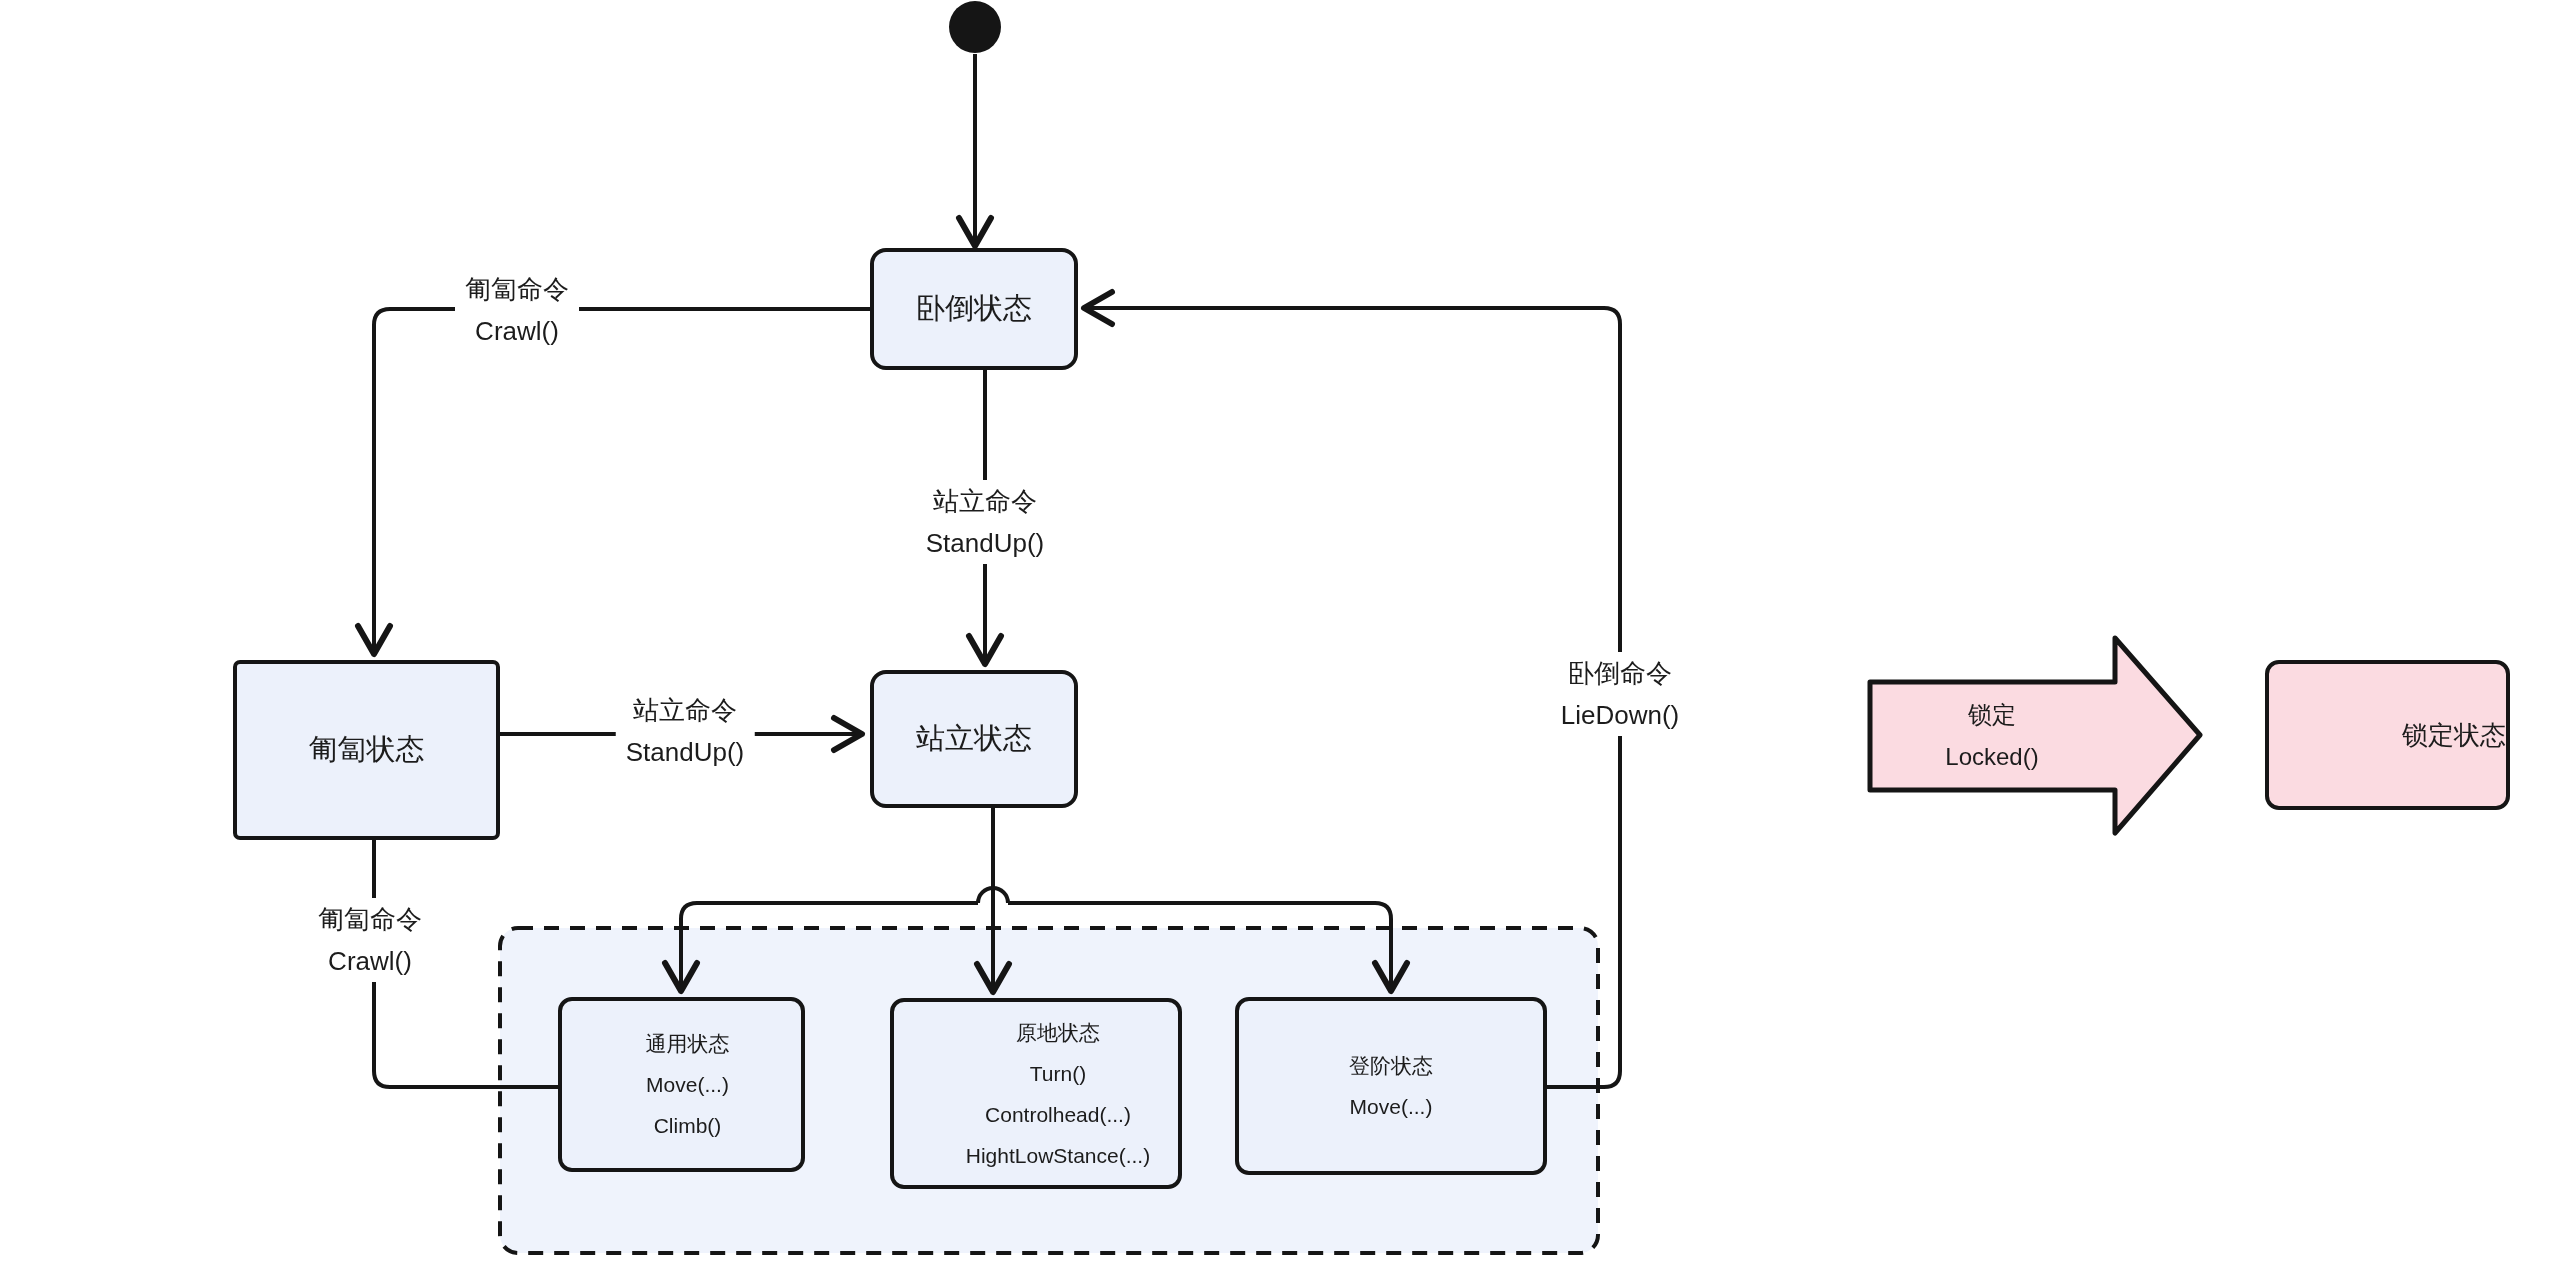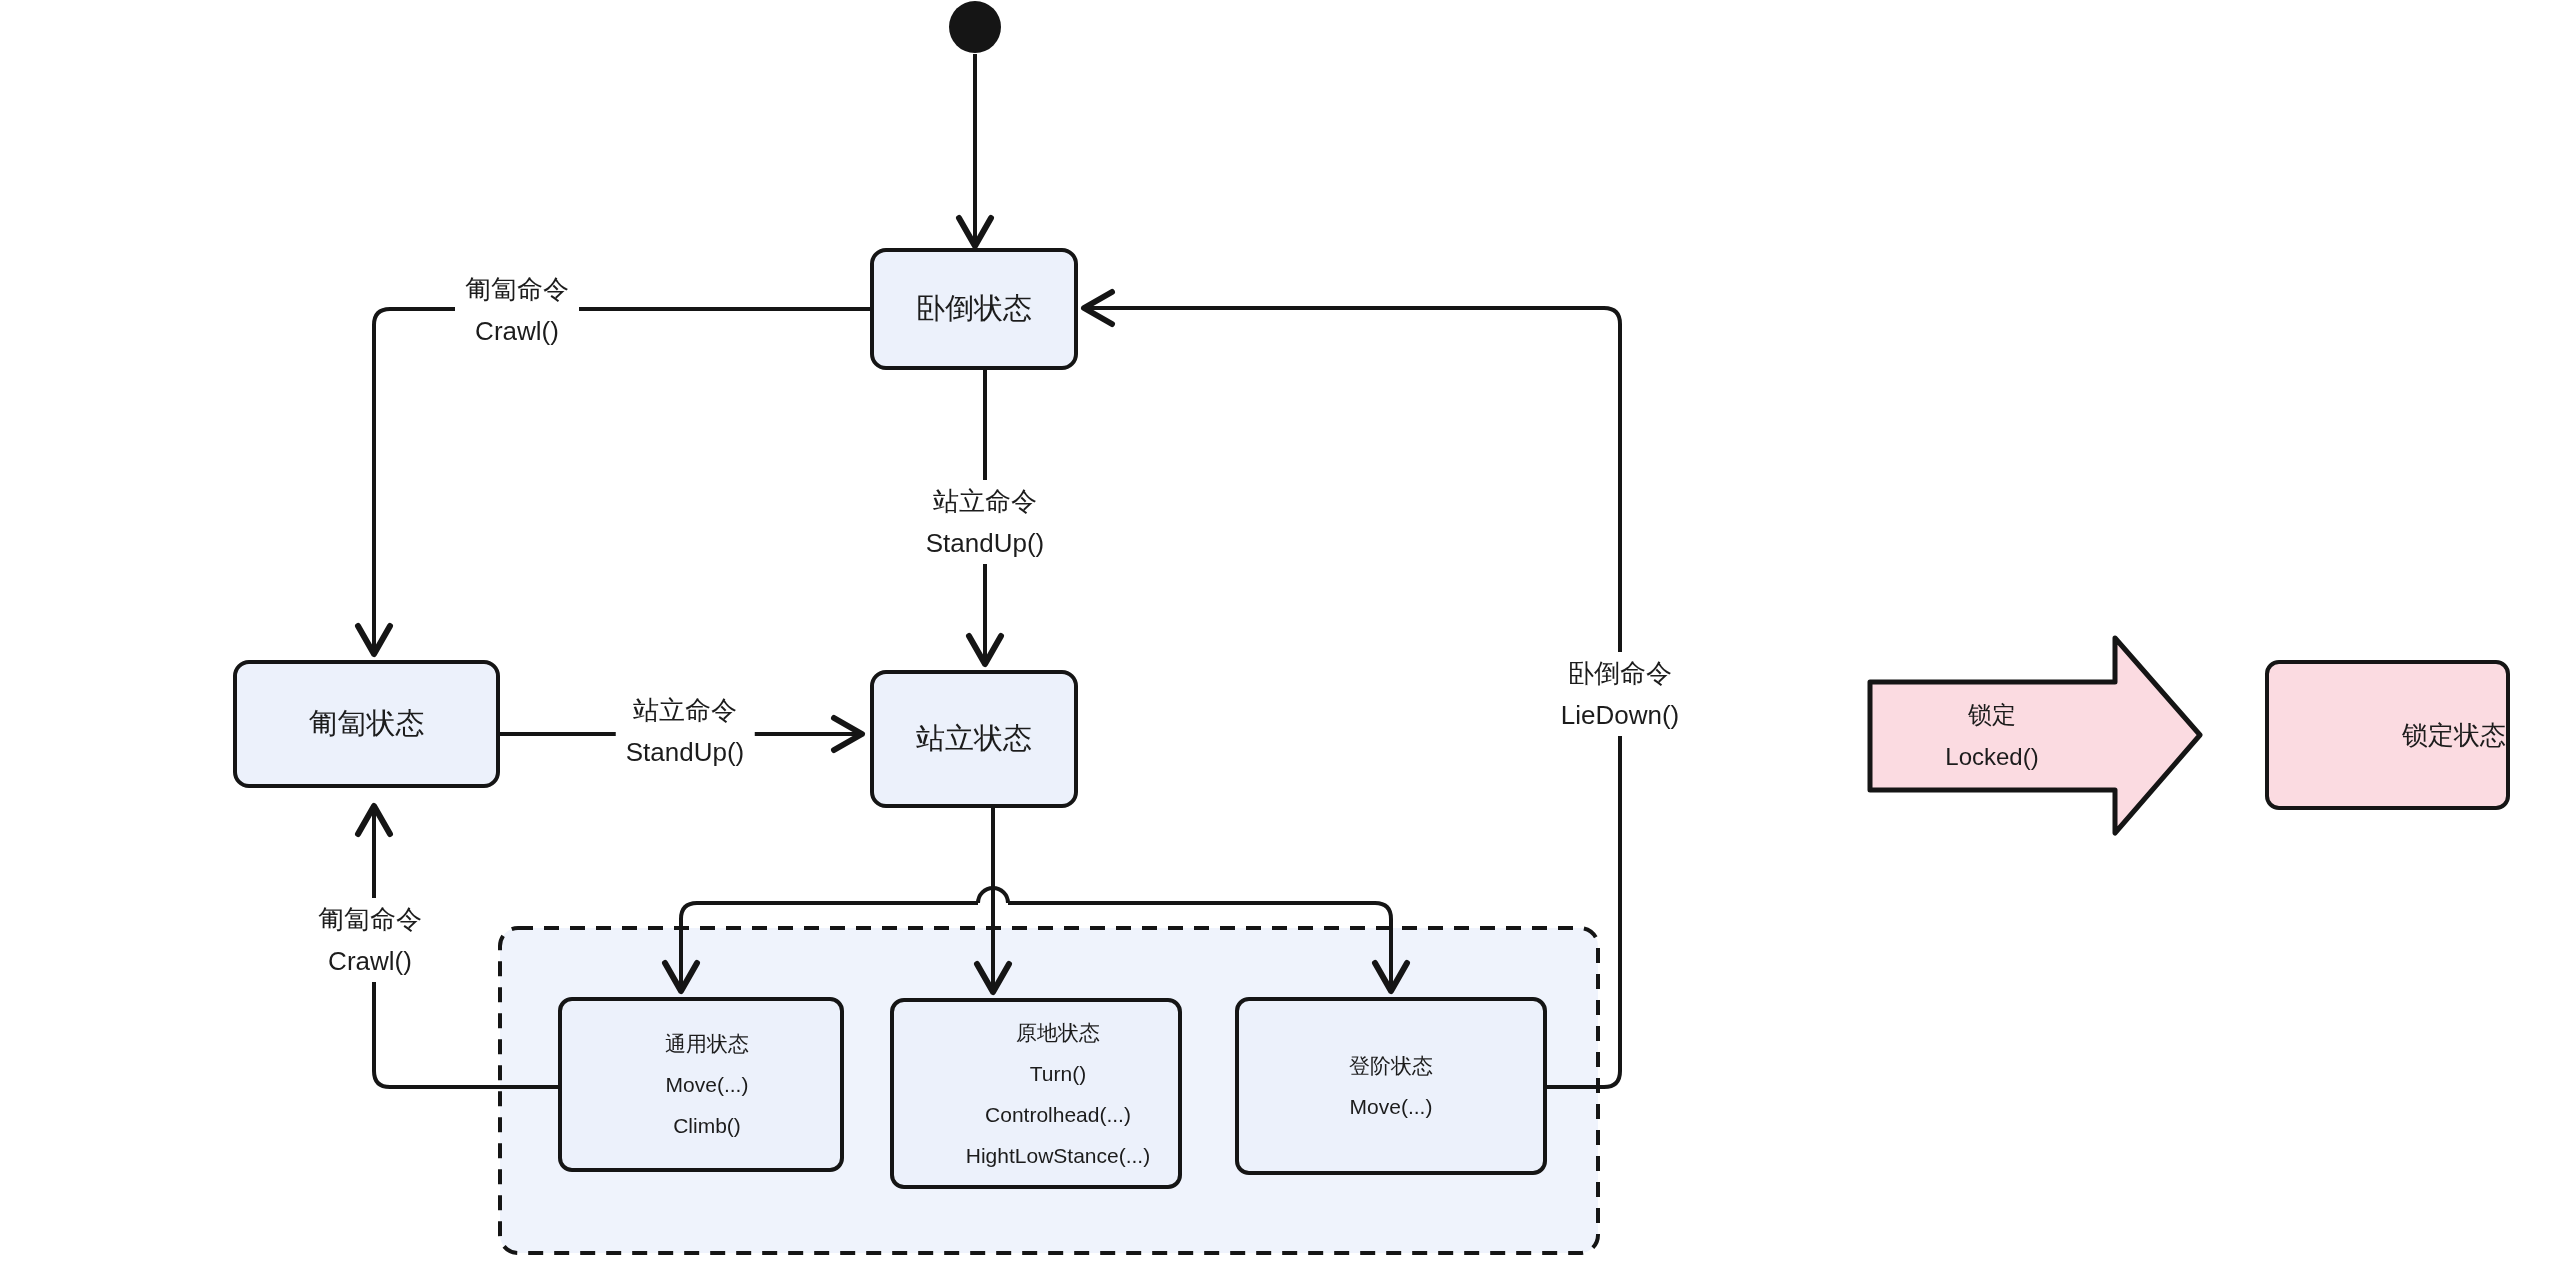--- a/index.html
+++ b/index.html
@@ -71,29 +71,29 @@
     <path class="edge" d="M558,1087 H390 Q374,1087 374,1071 V806" marker-end="url(#arrow)"></path>
     <path class="edge" d="M1547,1087 H1604 Q1620,1087 1620,1071 V324 Q1620,308 1604,308 H1084" marker-end="url(#arrow)"></path>
 
     <polygon class="pink-shape" points="1870,682 2115,682 2115,638 2200,735 2115,833 2115,790 1870,790"></polygon>
   </svg>
 
   <div class="node lg" style="left:870px;top:248px;width:208px;height:122px;text-align:center;">
     <span>卧倒状态</span>
   </div>
 
-  <div class="node lg" style="left:233px;top:660px;width:267px;height:128px;">
+  <div class="node lg" style="left:233px;top:660px;width:267px;height:180px;border-radius:7px;">
     <span>匍匐状态</span>
   </div>
 
   <div class="node lg" style="left:870px;top:670px;width:208px;height:138px;text-align:right;">
     <span>站立状态</span>
   </div>
 
-  <div class="node sm" style="left:558px;top:997px;width:286px;height:175px;padding-left:12px;">
+  <div class="node sm" style="left:558px;top:997px;width:247px;height:175px;padding-left:12px;">
     <div>通用状态</div>
     <div>Move(...)</div>
     <div>Climb()</div>
   </div>
 
   <div class="node sm" style="left:890px;top:998px;width:292px;height:191px;padding-left:44px;">
     <div>原地状态</div>
     <div>Turn()</div>
     <div>Controlhead(...)</div>
     <div>HightLowStance(...)</div>

